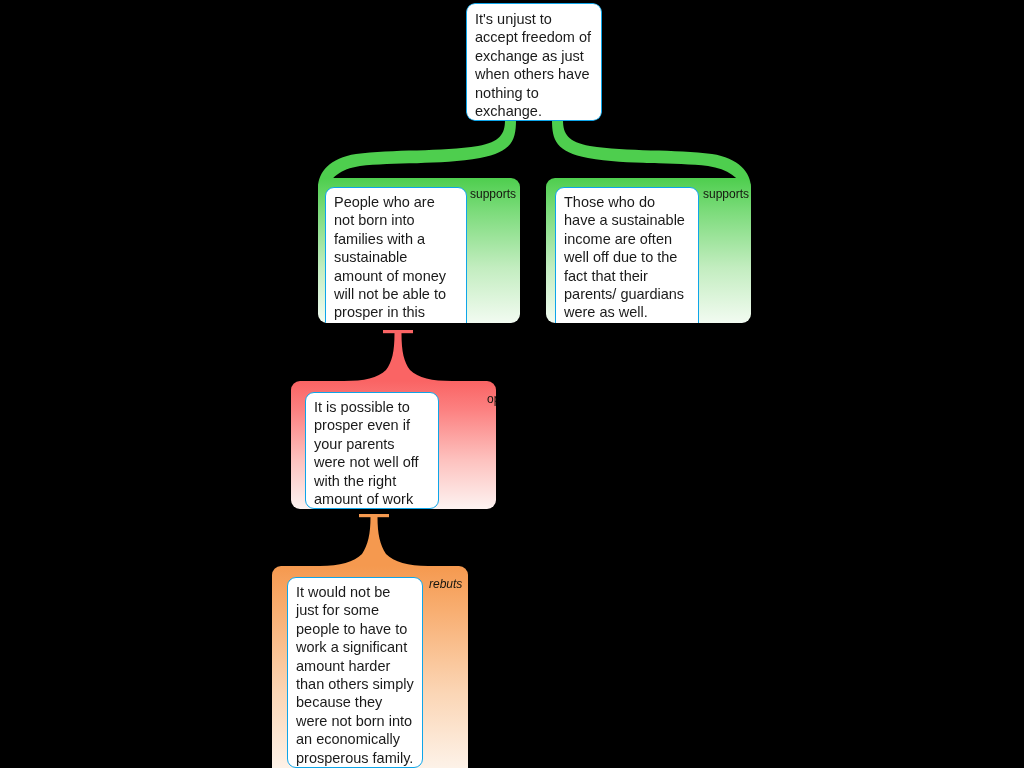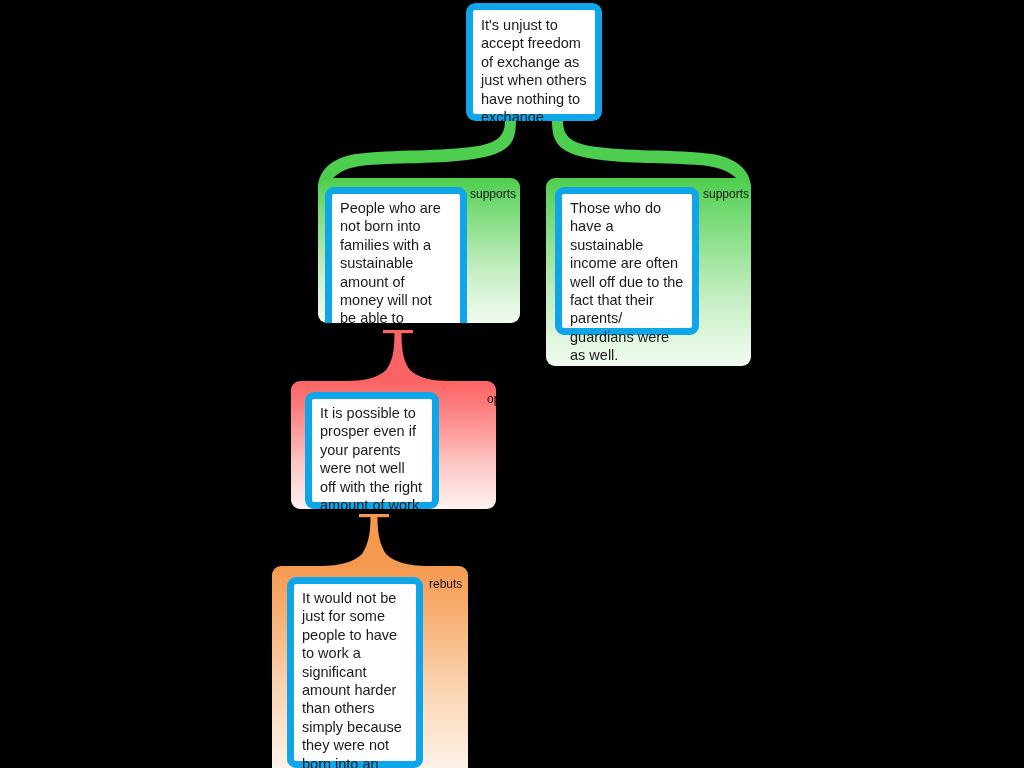--- a/index.html
+++ b/index.html
@@ -34,21 +34,21 @@
   .card {
     position: absolute;
     box-sizing: border-box;
     border-radius: 9px;
     overflow: hidden;
   }
   .card .body {
     position: absolute;
     box-sizing: border-box;
     background: #ffffff;
-    border: 7px solid #0ea5e9;
+    border: 1px solid #0ea5e9;
     border-radius: 9px;
     font-size: 14.5px;
     line-height: 18.4px;
     color: #1a1a1a;
     padding: 5px 8px 4px 8px;
     white-space: pre-line;
   }
   .card .reltag {
     position: absolute;
     font-size: 12px;
@@ -83,21 +83,21 @@
     width: 142px;
     height: 148px;
   }
   #node-support-left .reltag { left: 152px; top: 10px; }
 
   
   #node-support-right {
     left: 546px;
     top: 178px;
     width: 205px;
-    height: 188px;
+    height: 145px;
     background: linear-gradient(to bottom, #4ece4e 0%, #7adb79 22%, #c3edc0 62%, #f2fbf1 100%);
   }
   #node-support-right .body {
     left: 9px;
     top: 9px;
     width: 144px;
     height: 148px;
   }
   #node-support-right .reltag { left: 157px; top: 10px; }
 
@@ -128,21 +128,21 @@
     background: linear-gradient(to bottom, #f5994f 0%, #f8ae71 22%, #fbd5b4 62%, #fdf2e8 100%);
   }
   #node-rebut .body {
     left: 15px;
     top: 11px;
     width: 136px;
     height: 191px;
     border-bottom-left-radius: 9px;
     border-bottom-right-radius: 9px;
   }
-  #node-rebut .reltag { left: 157px; top: 12px; }
+  #node-rebut .reltag { left: 157px; top: 12px; font-style: italic; }
 </style>
 </head>
 <body>
 
 <div id="canvas">
 
   <svg id="connectors" viewBox="0 0 1024 768" width="1024" height="768">
 
     <path fill="#4ece4e" d="M 505 120
              L 516 120

